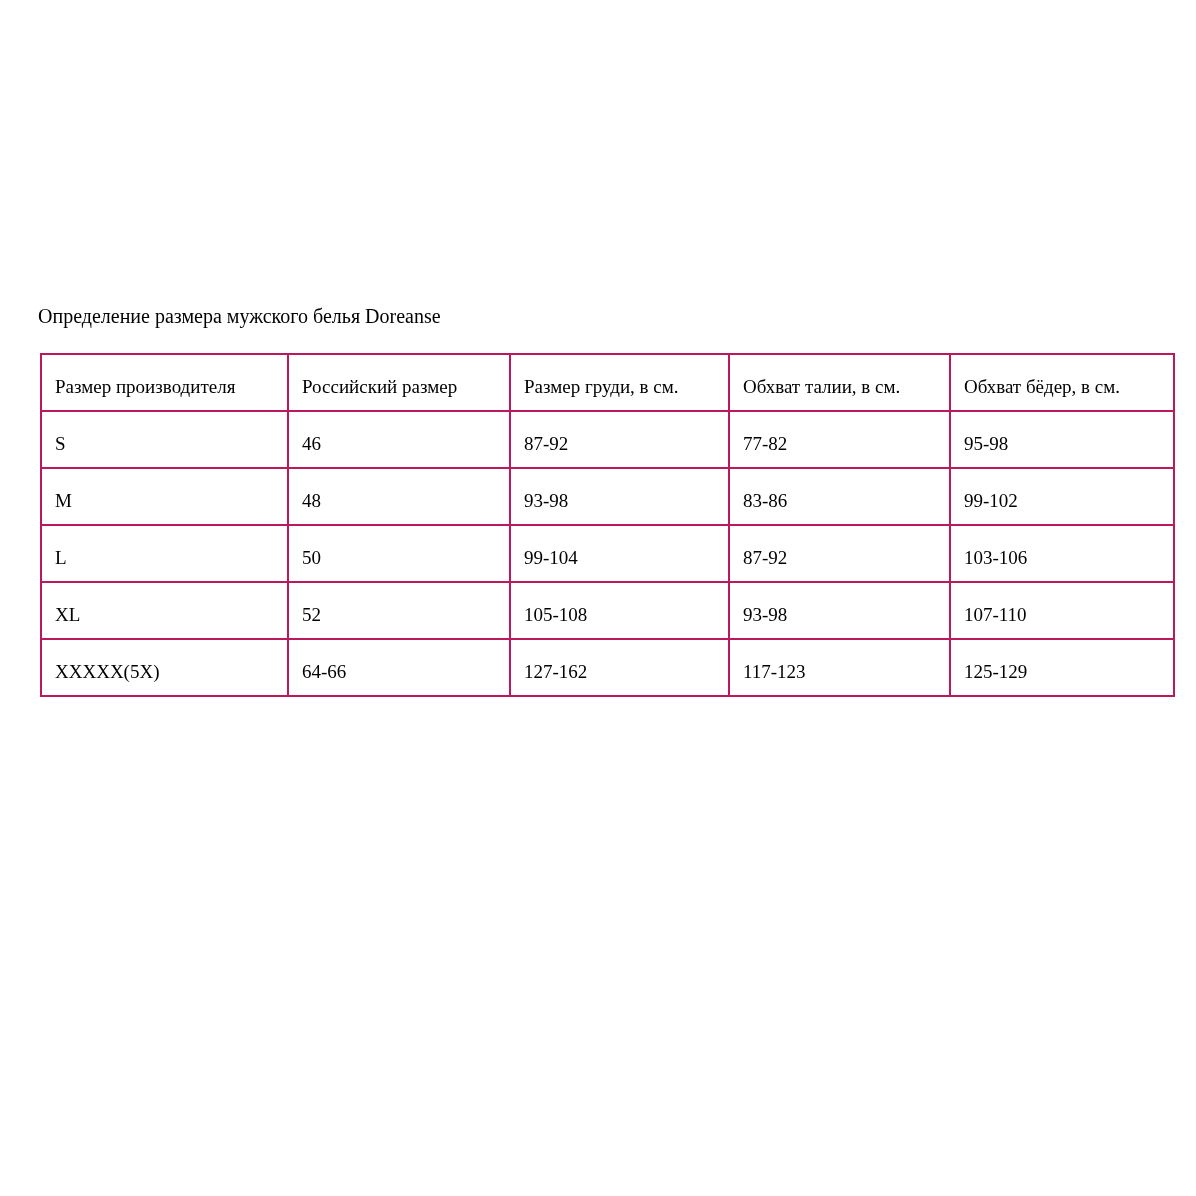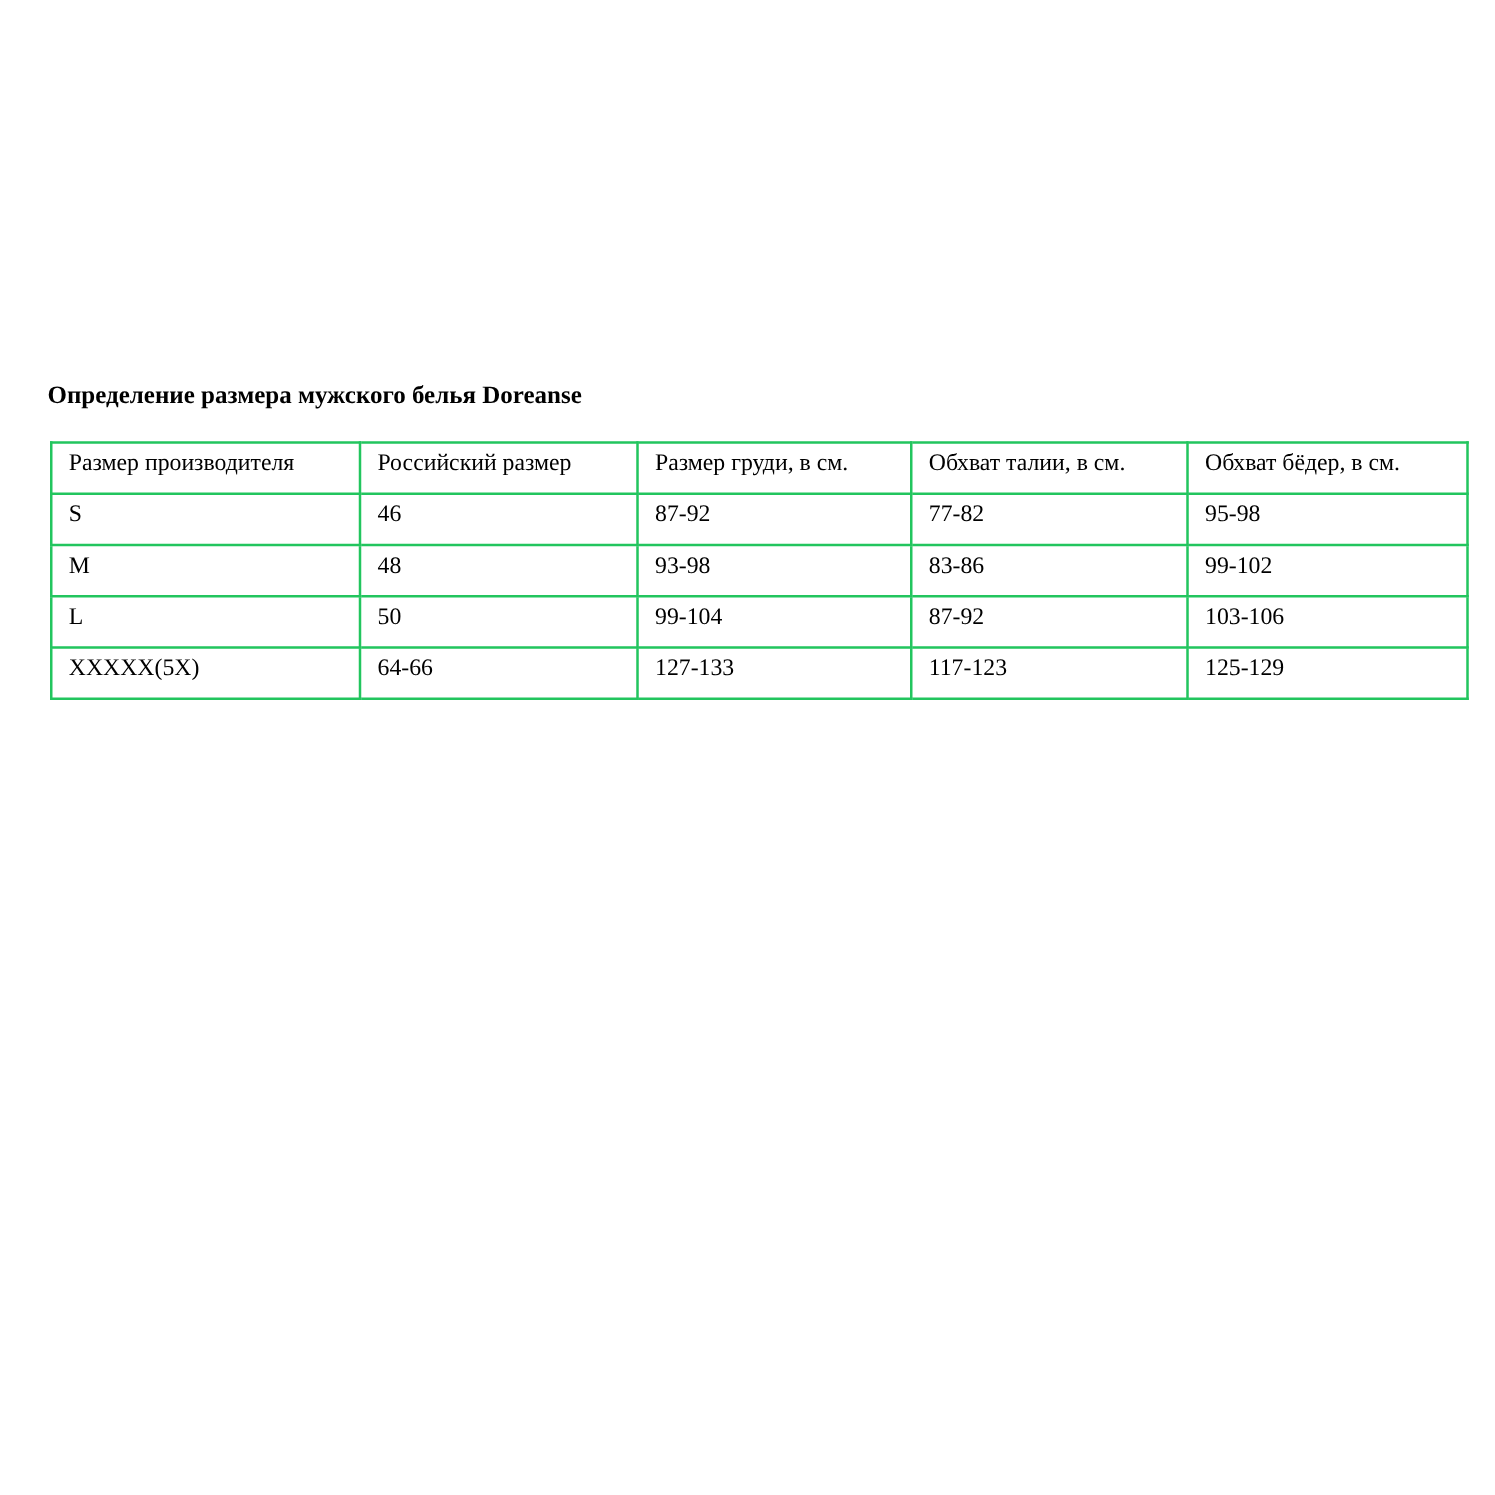--- a/index.html
+++ b/index.html
@@ -14,38 +14,38 @@
     color: #000000;
     overflow: hidden;
   }
   .content {
     padding: 303px 0 0 38px;
   }
   .page-title {
     margin: 0;
     font-size: 20px;
     line-height: 26px;
-    font-weight: bold;
+    font-weight: normal;
     color: #000000;
   }
   table.size-table {
     border-collapse: collapse;
     margin: 24px 0 0 2px;
     table-layout: fixed;
     width: 1133px;
   }
   table.size-table th,
   table.size-table td {
-    border: 2px solid #22c55e;
+    border: 2px solid #be185d;
     font-size: 19px;
     line-height: 23px;
     font-weight: normal;
     text-align: left;
     vertical-align: middle;
-    padding: 4px 8px 12px 13px;
+    padding: 20px 8px 12px 13px;
     height: 23px;
     box-sizing: content-box;
     white-space: nowrap;
     overflow: hidden;
   }
   col.c1 { width: 247px; }
   col.c2 { width: 222px; }
   col.c3 { width: 219px; }
   col.c4 { width: 221px; }
   col.c5 { width: 224px; }
@@ -89,21 +89,28 @@
         <td>99-102</td>
       </tr>
       <tr>
         <td>L</td>
         <td>50</td>
         <td>99-104</td>
         <td>87-92</td>
         <td>103-106</td>
       </tr>
       <tr>
+        <td>XL</td>
+        <td>52</td>
+        <td>105-108</td>
+        <td>93-98</td>
+        <td>107-110</td>
+      </tr>
+      <tr>
         <td>XXXXX(5X)</td>
         <td>64-66</td>
-        <td>127-133</td>
+        <td>127-162</td>
         <td>117-123</td>
         <td>125-129</td>
       </tr>
     </tbody>
   </table>
 </div>
 
 </body></html>

